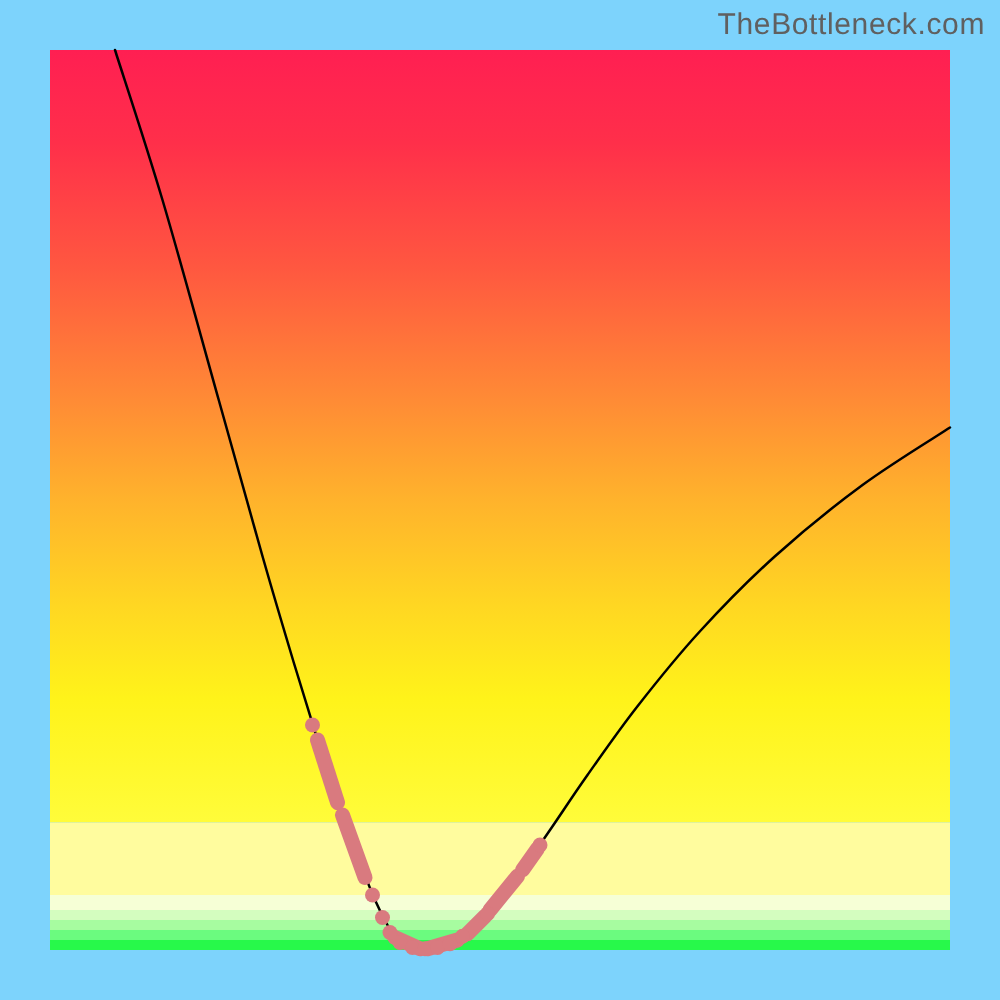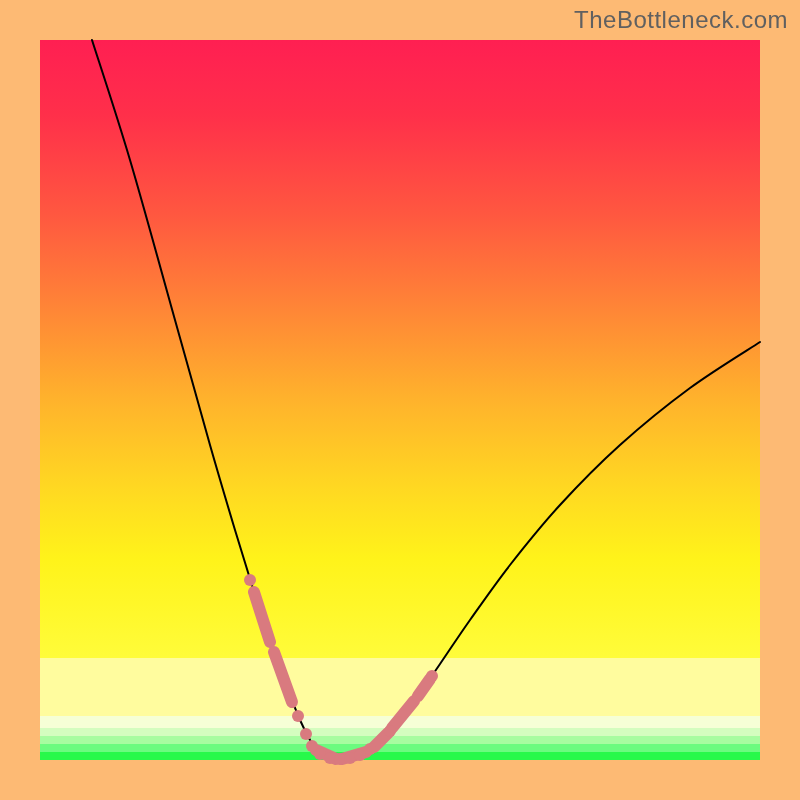--- a/index.html
+++ b/index.html
@@ -8,21 +8,21 @@
     width: 800px;
     height: 800px;
     overflow: hidden;
     font-family: Arial, Helvetica, sans-serif;
     background: #000;
   }
   .frame {
     position: relative;
     width: 800px;
     height: 800px;
-    background: #fdba74;
+    background: #7dd3fc;
   }
   .watermark {
     position: absolute;
     top: 6px;
     right: 12px;
     color: #606060;
     font-size: 24px;
     font-weight: 500;
     letter-spacing: 0.5px;
     z-index: 10;

